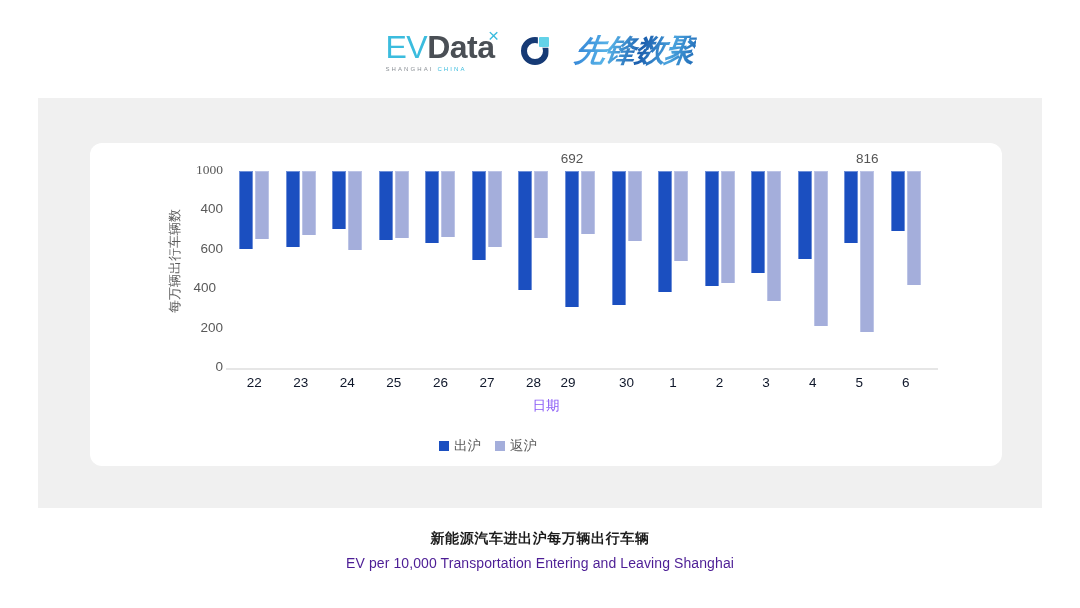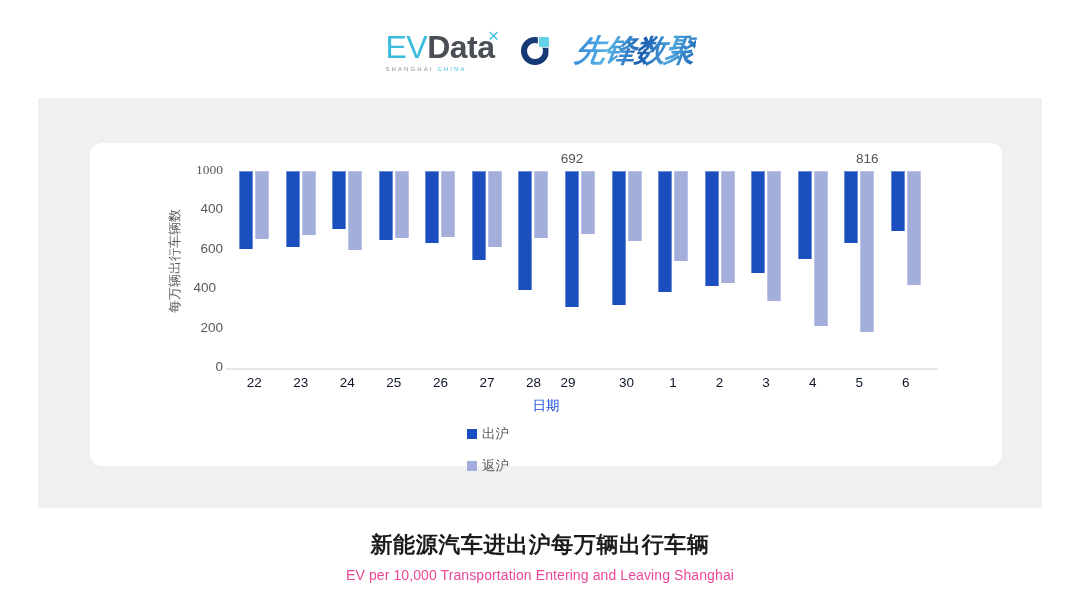--- a/index.html
+++ b/index.html
@@ -123,46 +123,45 @@
   }
 
   .xtick {
     position:absolute; top:232px; width:46px; text-align:center;
     font-size:13.5px; color:#0f172a;
     font-family:"Liberation Sans",sans-serif;
   }
 
   .xlabel {
     position:absolute; left:0; top:254px; width:912px; text-align:center;
-    font-size:13.5px; color:#1d4ed8;
+    font-size:13.5px; color:#8b5cf6;
     font-family:"DejaVu Sans","Liberation Sans",sans-serif;
   }
 
   .legend {
-    position:absolute; left:0; top:282px; width:796px;
+    position:absolute; left:0; top:294px; width:796px;
     display:flex; align-items:center; justify-content:center; gap:14px;
     font-size:13.5px; color:#595959;
     font-family:"DejaVu Sans","Liberation Sans",sans-serif;
-    flex-direction:column;
   }
   .legend-item { display:flex; align-items:center; gap:5px; }
   .swatch { width:10px; height:10px; display:inline-block; }
   .swatch.a { background:#1b4fc0; }
   .swatch.b { background:#a4aedb; }
 
   
   .caption {
     position:absolute; left:0; top:530px; width:1080px; text-align:center;
   }
   .caption-cn {
-    font-size:22px; font-weight:700; color:#1c1c1c; letter-spacing:0.6px;
+    font-size:14px; font-weight:700; color:#1c1c1c; letter-spacing:0.6px;
     font-family:"DejaVu Sans","Liberation Sans",sans-serif;
   }
   .caption-en {
-    margin-top:7px; font-size:14px; color:#ec4899; letter-spacing:0.1px;
+    margin-top:7px; font-size:14px; color:#4c1d95; letter-spacing:0.1px;
     font-family:"Liberation Sans",sans-serif;
   }
 </style>
 </head>
 <body>
 
 <div class="logo-bar">
 
   <div class="logo evdata">
     <div class="evdata-main"><span class="evdata-ev">EV</span><span class="evdata-data">Data</span><span class="evdata-x">×</span>

